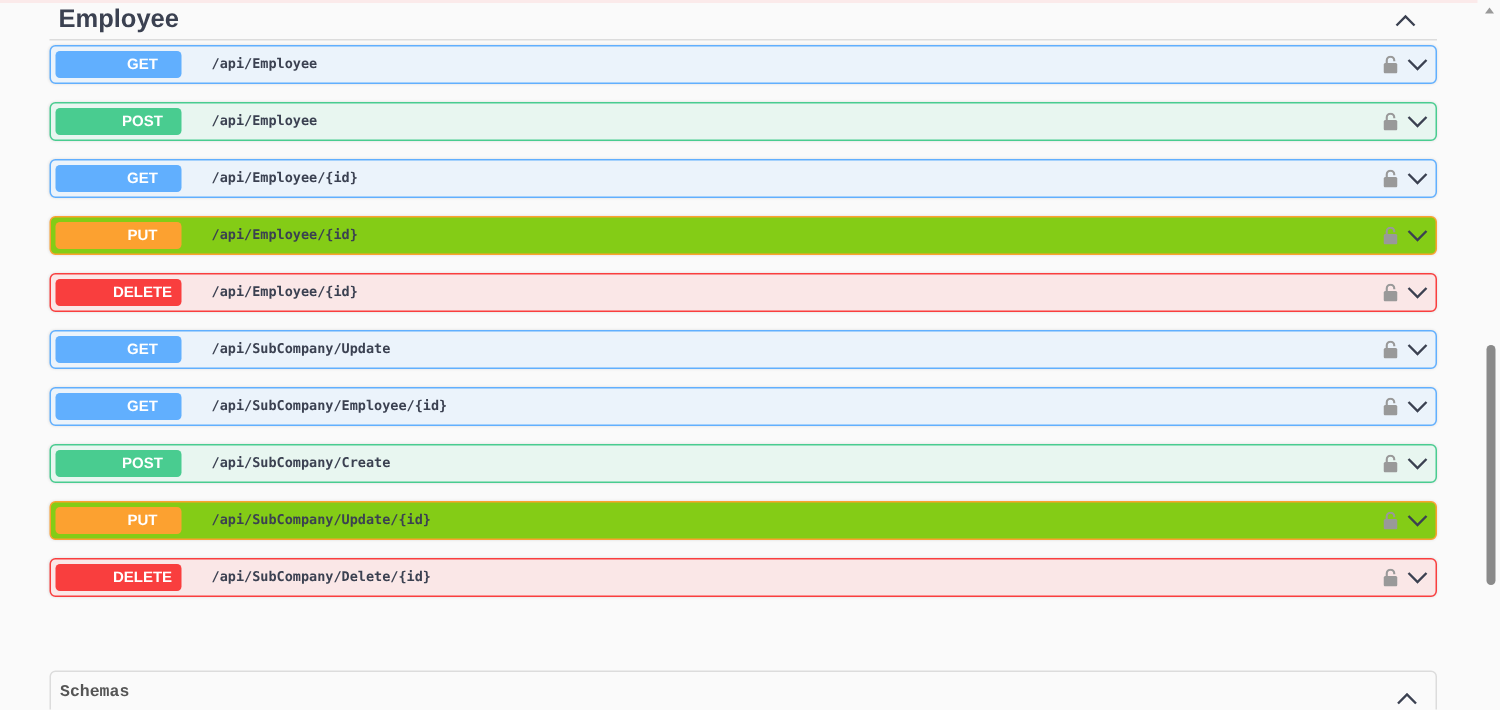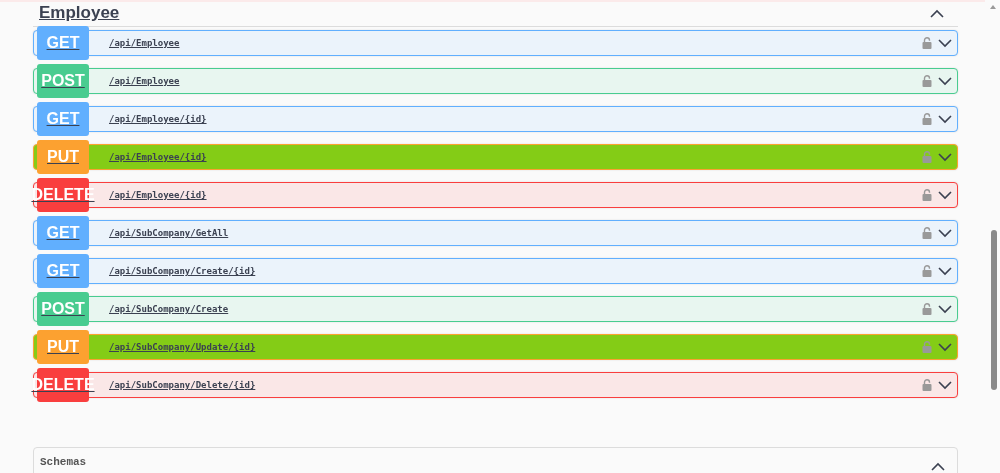--- a/index.html
+++ b/index.html
@@ -3,40 +3,40 @@
 <meta charset="utf-8">
 <style>
   html, body { margin: 0; padding: 0; }
   body {
     width: 1000px; height: 473px; overflow: hidden; position: relative;
     background: #fafafa;
     font-family: "Liberation Sans", sans-serif;
     color: #3b4151;
   }
   .top-edge { position: absolute; left: 0; top: 0; width: 985px; height: 2px; background: #fbeaea; }
-  .content { position: absolute; left: 33px; top: 0; width: 925px; text-decoration: underline; }
+  .content { position: absolute; left: 33px; top: 0; width: 925px; }
 
   .tag-section { }
   .tag-header {
     height: 30px; display: flex; align-items: center; justify-content: space-between;
     border-bottom: 1px solid #dcdcdc; margin-bottom: 3px; cursor: pointer;
   }
   .tag-header.first { height: 26px; }
   .tag-title { font-size: 17px; font-weight: bold; color: #3b4151; padding-left: 6px; }
   .caret-up { width: 30px; display: flex; justify-content: center; margin-right: 6px; }
 
   .op {
     height: 24px; margin-bottom: 12px; border: 1px solid; border-radius: 4px;
     display: flex; align-items: center; box-shadow: 0 0 2px rgba(0,0,0,0.12);
     cursor: pointer;
   }
   .op .method {
-    width: 52px; height: 34px; margin-left: 3px; border-radius: 3px;
-    color: #fff; font-size: 16px; font-weight: bold; display: flex;
-    align-items: center; justify-content: center;
+    width: 52px; height: 18px; margin-left: 3px; border-radius: 3px;
+    color: #fff; font-size: 10px; font-weight: bold; display: flex;
+    align-items: center; justify-content: center; padding-left: 32px;
   }
   .op .path {
     margin-left: 20px; font-family: "DejaVu Sans Mono", monospace; font-size: 9px;
     font-weight: bold; color: #3b4151; flex: 1;
   }
   .op .icons { display: flex; align-items: center; gap: 6px; margin-right: 5px; }
 
   .op.get { background: #ebf3fb; border-color: #61affe; }
   .op.get .method { background: #61affe; }
   .op.post { background: #e8f6f0; border-color: #49cc90; }
@@ -143,35 +143,35 @@
             <path d="M1 1 L7 7 L13 1" fill="none" stroke="#3b4151" stroke-width="1.6"></path>
           </svg>
       </span>
     </div>
   </div>
 
   <div class="tag-section" style="margin-top:4px;">
 
     <div class="op get">
       <span class="method">GET</span>
-      <span class="path">/api/SubCompany/GetAll</span>
-      <span class="icons">
-        <svg width="10" height="12" viewBox="0 0 10 12">
-            <path d="M2.5 5 V3.3 A2.5 2.5 0 0 1 7.5 3.3 V3.8" fill="none" stroke="#999" stroke-width="1.4"></path>
-            <rect x="0.5" y="5" width="9" height="7" rx="1" fill="#999"></rect>
-          </svg>
-        <svg width="14" height="9" viewBox="0 0 14 9">
-            <path d="M1 1 L7 7 L13 1" fill="none" stroke="#3b4151" stroke-width="1.6"></path>
-          </svg>
-      </span>
-    </div>
-
-    <div class="op get">
-      <span class="method">GET</span>
-      <span class="path">/api/SubCompany/Create/{id}</span>
+      <span class="path">/api/SubCompany/Update</span>
+      <span class="icons">
+        <svg width="10" height="12" viewBox="0 0 10 12">
+            <path d="M2.5 5 V3.3 A2.5 2.5 0 0 1 7.5 3.3 V3.8" fill="none" stroke="#999" stroke-width="1.4"></path>
+            <rect x="0.5" y="5" width="9" height="7" rx="1" fill="#999"></rect>
+          </svg>
+        <svg width="14" height="9" viewBox="0 0 14 9">
+            <path d="M1 1 L7 7 L13 1" fill="none" stroke="#3b4151" stroke-width="1.6"></path>
+          </svg>
+      </span>
+    </div>
+
+    <div class="op get">
+      <span class="method">GET</span>
+      <span class="path">/api/SubCompany/Employee/{id}</span>
       <span class="icons">
         <svg width="10" height="12" viewBox="0 0 10 12">
             <path d="M2.5 5 V3.3 A2.5 2.5 0 0 1 7.5 3.3 V3.8" fill="none" stroke="#999" stroke-width="1.4"></path>
             <rect x="0.5" y="5" width="9" height="7" rx="1" fill="#999"></rect>
           </svg>
         <svg width="14" height="9" viewBox="0 0 14 9">
             <path d="M1 1 L7 7 L13 1" fill="none" stroke="#3b4151" stroke-width="1.6"></path>
           </svg>
       </span>
     </div>

